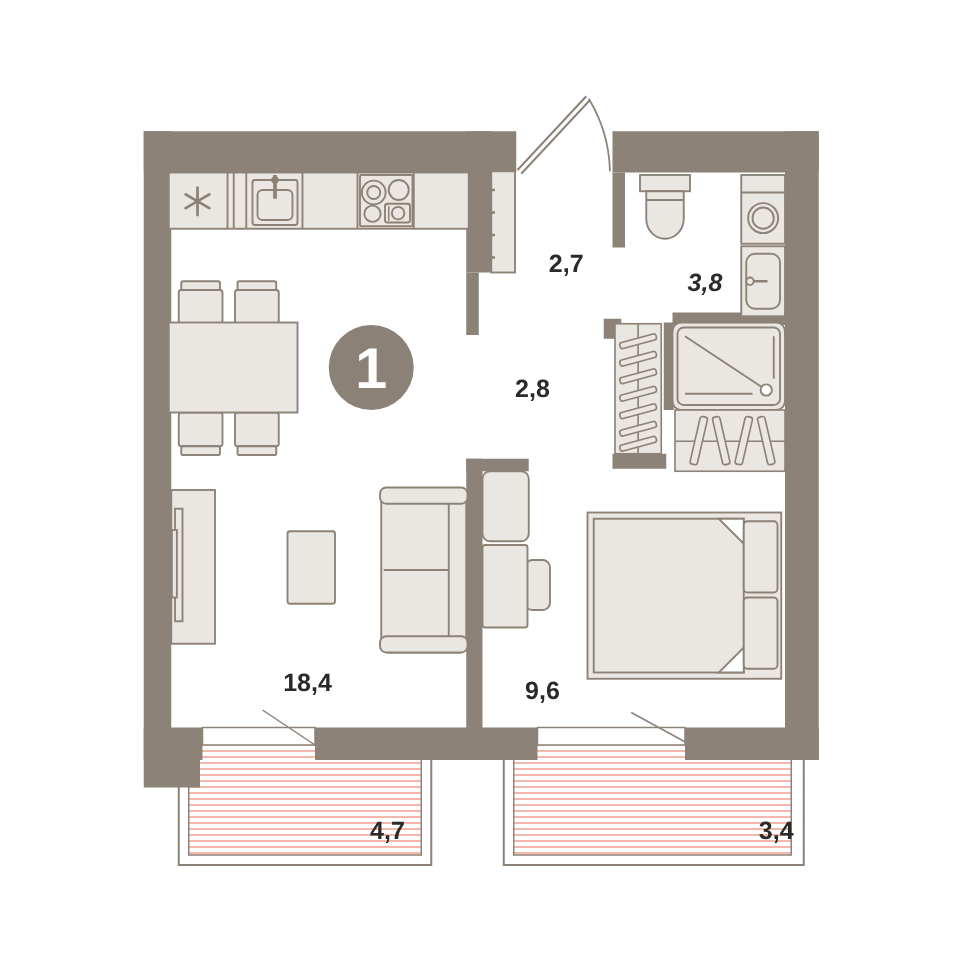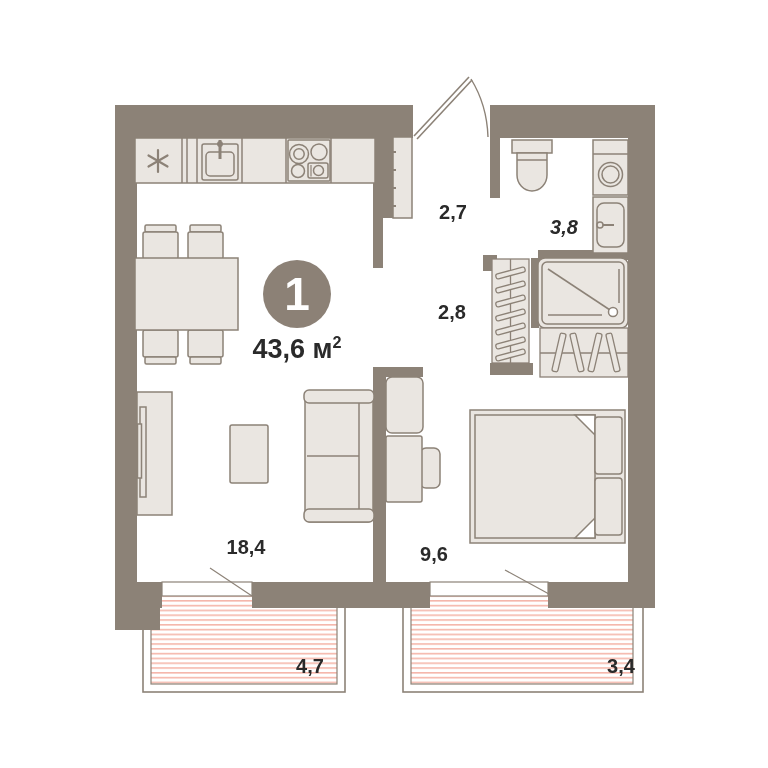--- a/index.html
+++ b/index.html
@@ -225,24 +225,21 @@
       <rect x="556" y="333" width="6" height="39" rx="2" transform="rotate(13 559 352.5)"></rect>
       <rect x="574" y="333" width="6" height="39" rx="2" transform="rotate(-13 577 352.5)"></rect>
       <rect x="592" y="333" width="6" height="39" rx="2" transform="rotate(13 595 352.5)"></rect>
       <rect x="610" y="333" width="6" height="39" rx="2" transform="rotate(-13 613 352.5)"></rect>
     </g>
   </svg>
 
   <div class="unit-badge">
     <span>1</span>
   </div>
-  <div class="total-area">
-    <span>43,6</span>&nbsp;<span>м</span><sup>2</sup>
-  </div>
 
   <div class="room-label" style="left:246px;top:547px;">18,4</div>
   <div class="room-label" style="left:434px;top:554px;">9,6</div>
   <div class="room-label" style="left:453px;top:212px;text-align:center;">2,7</div>
-  <div class="room-label" style="left:452px;top:312px;">2,8</div>
+  <div class="room-label" style="left:426px;top:312px;">2,8</div>
   <div class="room-label" style="left:564px;top:227px;font-style:italic;">3,8</div>
   <div class="room-label" style="left:310px;top:666px;">4,7</div>
   <div class="room-label" style="left:589px;top:666px;margin-left:32px;">3,4</div>
 </div>
 
 </body></html>

